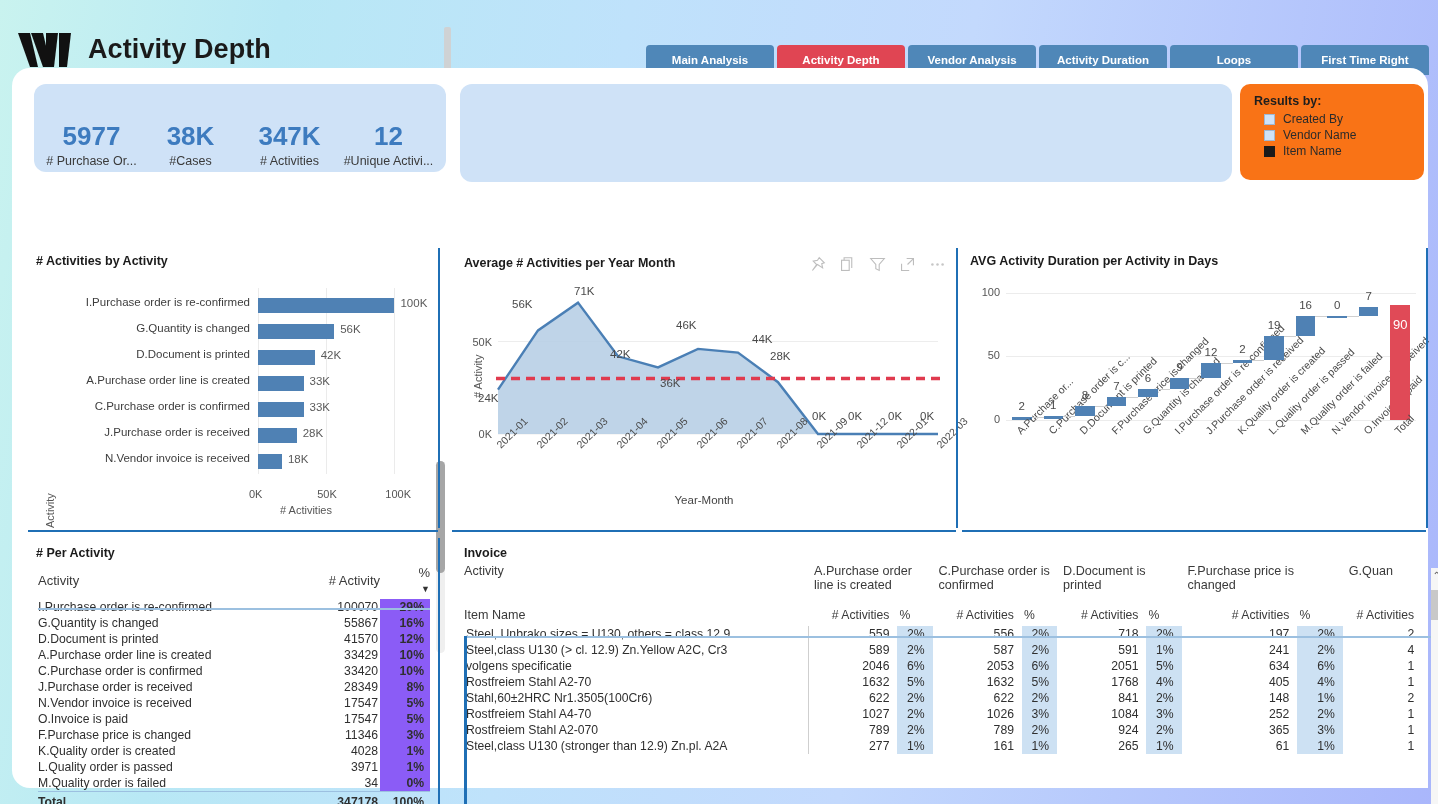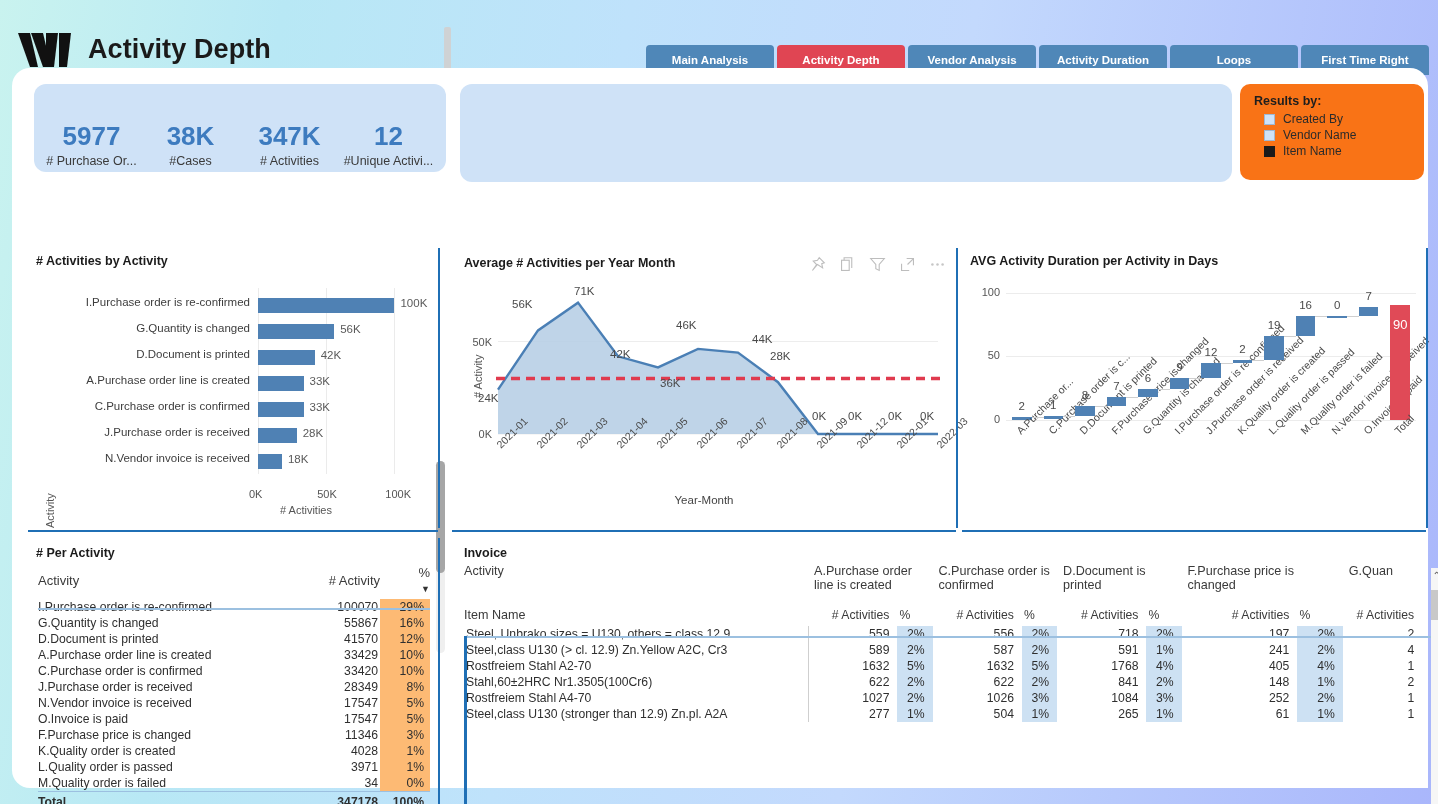--- a/index.html
+++ b/index.html
@@ -158,21 +158,21 @@
   
   #peract-panel { left: 16px; top: 470px; width: 418px; height: 316px; }
   #peract-title { position: absolute; left: 8px; top: 8px; }
   table.grid { border-collapse: collapse; width: 100%; font-size: 12px; color: #333; }
   table.grid td, table.grid th { padding: 1px 0; font-weight: normal; }
   #peract-table { position: absolute; left: 10px; top: 26px; width: 392px; }
   #peract-table th { font-size: 13px; color: #3a3a3a; text-align: left; padding-bottom: 4px; }
   #peract-table th.num { text-align: right; }
   #peract-table td.name { font-size: 12.2px; color: #2f2f2f; white-space: nowrap; }
   #peract-table td.num { text-align: right; font-size: 12.2px; color: #2f2f2f; padding-right: 2px; }
-  #peract-table td.pct { text-align: right; font-size: 12.2px; color: #2f2f2f; background: #fdba74; width: 42px; padding-right: 6px; }
+  #peract-table td.pct { text-align: right; font-size: 12.2px; color: #2f2f2f; background: #8b5cf6; width: 42px; padding-right: 6px; font-weight: bold; }
   #peract-table tr.total td { font-weight: bold; border-top: 1.5px solid #9cc0e0; padding-top: 3px; }
   #peract-table tr.total td.pct { background: transparent; }
   #peract-head-rule { position: absolute; left: 10px; top: 70px; width: 392px; height: 1.5px; background: #9cc0e0; }
   .sort-caret { font-size: 9px; color: #333; }
 
   
   #details-panel { left: 440px; top: 470px; width: 998px; height: 316px; }
   #details-title { position: absolute; left: 12px; top: 8px; }
   #details-viewport { position: absolute; left: 12px; top: 26px; width: 968px; height: 268px; overflow: hidden; }
   #details-table { border-collapse: collapse; font-size: 12.2px; color: #2f2f2f; table-layout: fixed; }
@@ -549,20 +549,33 @@
               <td class="num">587</td>
               <td class="pct">2%</td>
               <td class="num">591</td>
               <td class="pct">1%</td>
               <td class="num">241</td>
               <td class="pct">2%</td>
               <td class="num">4</td>
               <td class="num"></td>
             </tr>
             <tr>
+              <td class="itemname">volgens specificatie</td>
+              <td class="num colgroup-sep">2046</td>
+              <td class="pct">6%</td>
+              <td class="num">2053</td>
+              <td class="pct">6%</td>
+              <td class="num">2051</td>
+              <td class="pct">5%</td>
+              <td class="num">634</td>
+              <td class="pct">6%</td>
+              <td class="num">1</td>
+              <td class="num"></td>
+            </tr>
+            <tr>
               <td class="itemname">Rostfreiem Stahl A2-70</td>
               <td class="num colgroup-sep">1632</td>
               <td class="pct">5%</td>
               <td class="num">1632</td>
               <td class="pct">5%</td>
               <td class="num">1768</td>
               <td class="pct">4%</td>
               <td class="num">405</td>
               <td class="pct">4%</td>
               <td class="num">1</td>
@@ -588,24 +601,37 @@
               <td class="num">1026</td>
               <td class="pct">3%</td>
               <td class="num">1084</td>
               <td class="pct">3%</td>
               <td class="num">252</td>
               <td class="pct">2%</td>
               <td class="num">1</td>
               <td class="num"></td>
             </tr>
             <tr>
+              <td class="itemname">Rostfreiem Stahl A2-070</td>
+              <td class="num colgroup-sep">789</td>
+              <td class="pct">2%</td>
+              <td class="num">789</td>
+              <td class="pct">2%</td>
+              <td class="num">924</td>
+              <td class="pct">2%</td>
+              <td class="num">365</td>
+              <td class="pct">3%</td>
+              <td class="num">1</td>
+              <td class="num"></td>
+            </tr>
+            <tr>
               <td class="itemname">Steel,class U130 (stronger than 12.9) Zn.pl. A2A</td>
               <td class="num colgroup-sep">277</td>
               <td class="pct">1%</td>
-              <td class="num">504</td>
+              <td class="num">161</td>
               <td class="pct">1%</td>
               <td class="num">265</td>
               <td class="pct">1%</td>
               <td class="num">61</td>
               <td class="pct">1%</td>
               <td class="num">1</td>
               <td class="num"></td>
             </tr>
           </tbody>
       </table>

